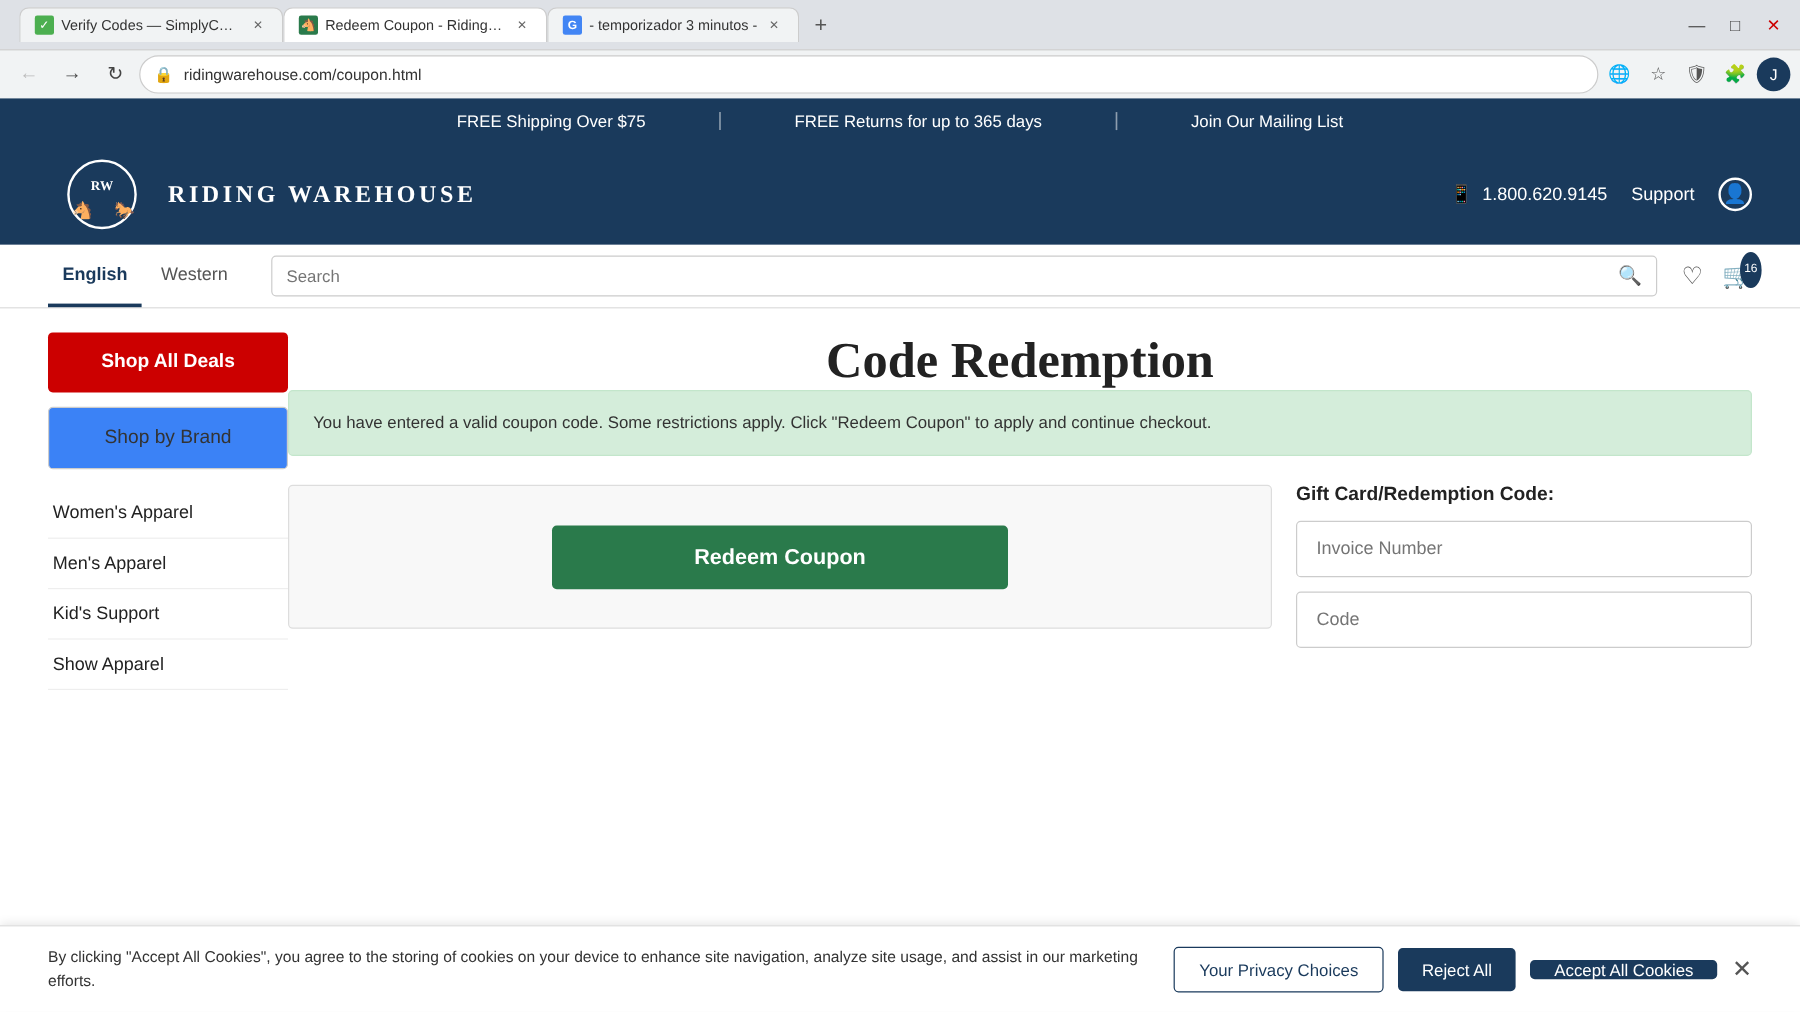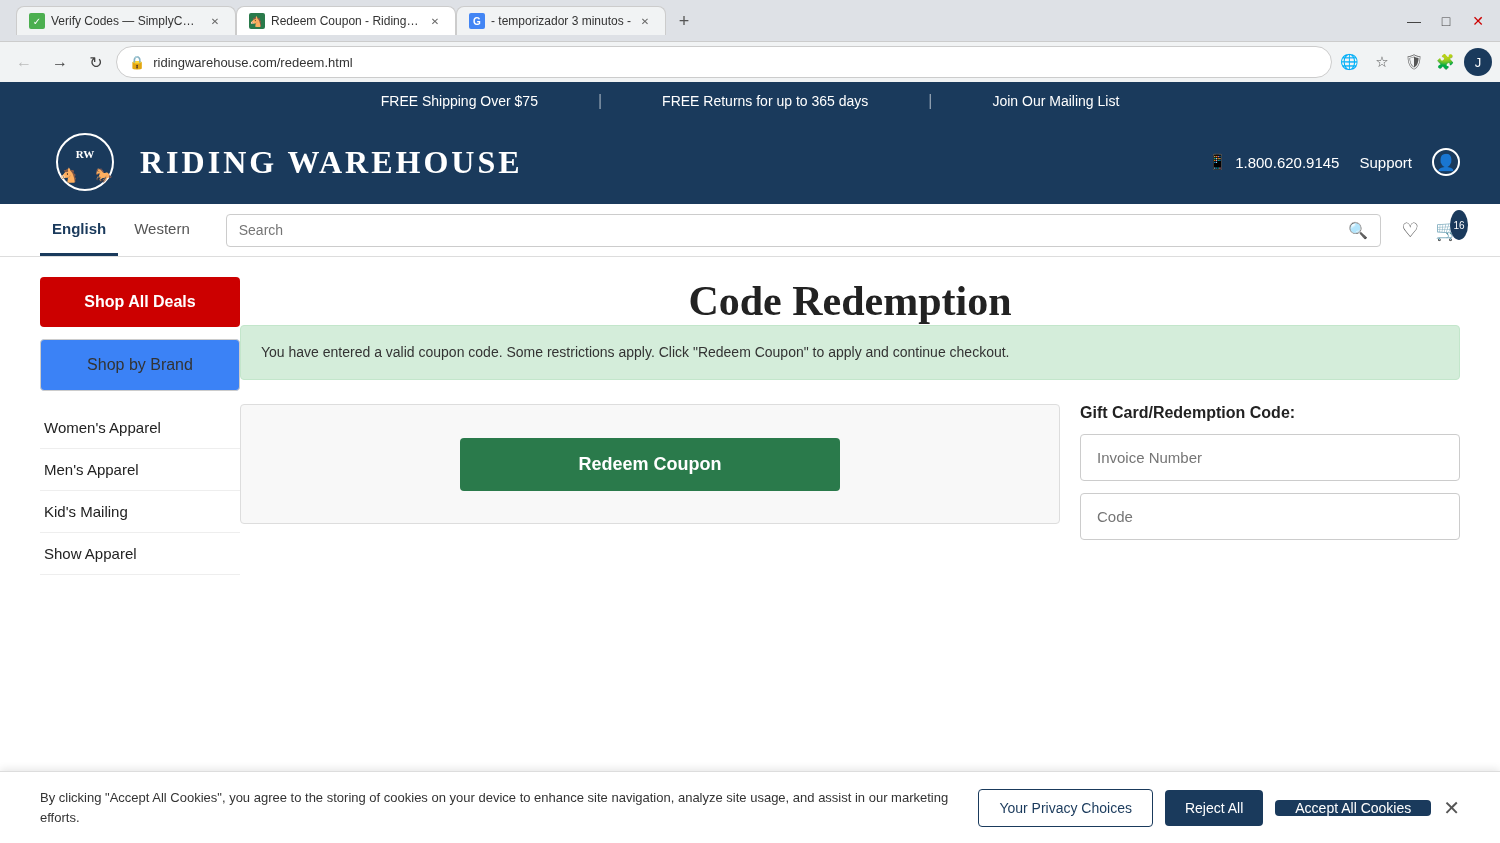--- a/index.html
+++ b/index.html
@@ -117,21 +117,21 @@
       <button class="browser-btn" style="color:#c00;">✕</button>
     </div>
   </div>
 
   <div class="browser-toolbar">
     <button class="nav-btn disabled">←</button>
     <button class="nav-btn">→</button>
     <button class="nav-btn">↻</button>
     <div class="address-bar">
       <span style="font-size:13px;color:#555;">🔒</span>
-      <span class="address-bar-url">ridingwarehouse.com/redeem.html</span>
+      <span class="address-bar-url">ridingwarehouse.com/coupon.html</span>
     </div>
     <div class="toolbar-actions">
       <button class="toolbar-icon-btn">🌐</button>
       <button class="toolbar-icon-btn">☆</button>
       <button class="toolbar-icon-btn">🛡</button>
       <button class="toolbar-icon-btn">🧩</button>
       <button class="toolbar-icon-btn" style="background:#1a3a5c;color:#fff;border-radius:50%;font-size:13px;">J</button>
     </div>
   </div>
 </div>
@@ -149,21 +149,21 @@
   <div class="header">
     <div class="logo-area">
 
       <svg class="logo-icon" viewBox="0 0 90 60" fill="none" xmlns="http://www.w3.org/2000/svg">
         <circle cx="45" cy="30" r="28" fill="none" stroke="white" stroke-width="2"></circle>
         <text x="45" y="26" text-anchor="middle" fill="white" font-size="11" font-weight="bold" font-family="serif">RW</text>
 
         <text x="20" y="48" fill="white" font-size="14">🐴</text>
         <text x="55" y="48" fill="white" font-size="14">🐎</text>
       </svg>
-      <span class="logo-text" style="font-size:32px;letter-spacing:3px;text-transform:uppercase;">RIDING WAREHOUSE</span>
+      <span class="logo-text" style="font-size:20px;letter-spacing:3px;text-transform:uppercase;">RIDING WAREHOUSE</span>
     </div>
     <div class="header-right">
       <div class="phone-area">
         <span>📱</span>
         <span>1.800.620.9145</span>
       </div>
       <a class="support-link">Support</a>
       <div class="user-icon">👤</div>
     </div>
   </div>
@@ -184,21 +184,21 @@
     </div>
   </div>
 
   <div class="main-layout">
 
     <div class="sidebar">
       <button class="sidebar-deals-btn">Shop All Deals</button>
       <button class="sidebar-brand-btn">Shop by Brand</button>
       <span class="sidebar-nav-item">Women's Apparel</span>
       <span class="sidebar-nav-item">Men's Apparel</span>
-      <span class="sidebar-nav-item">Kid's Mailing</span>
+      <span class="sidebar-nav-item">Kid's Support</span>
       <span class="sidebar-nav-item">Show Apparel</span>
     </div>
 
     <div class="content">
       <h1 class="page-title">Code Redemption</h1>
       <div class="success-banner">You have entered a valid coupon code. Some restrictions apply. Click "Redeem Coupon" to apply and continue checkout.</div>
       <div class="redeem-section">
         <div class="redeem-left">
           <button class="redeem-coupon-btn">Redeem Coupon</button>
         </div>

